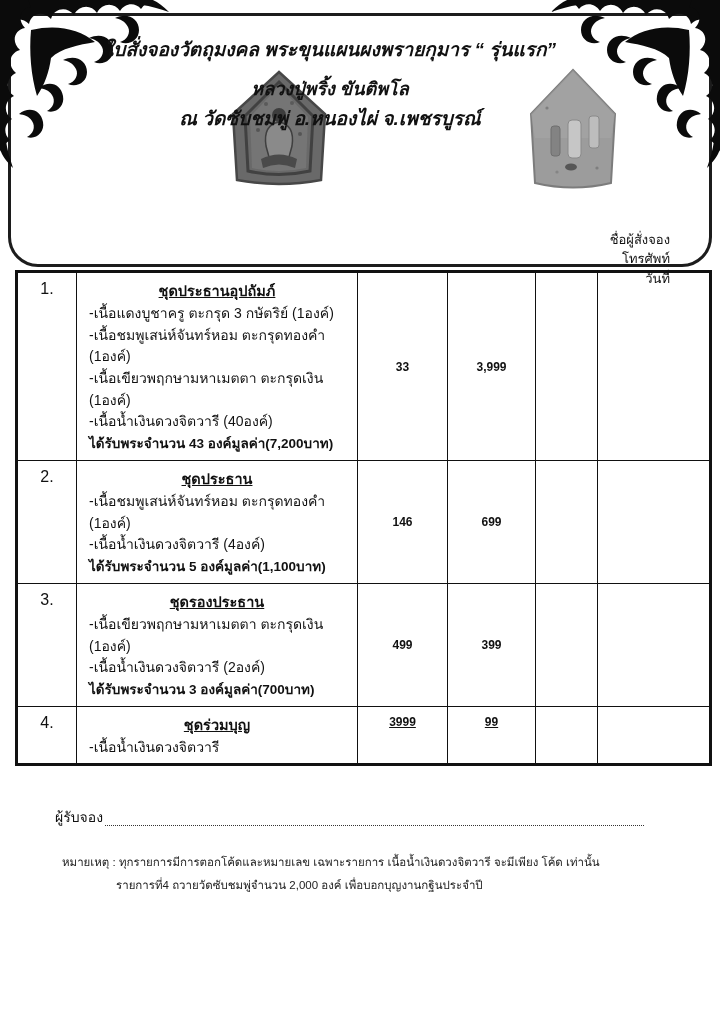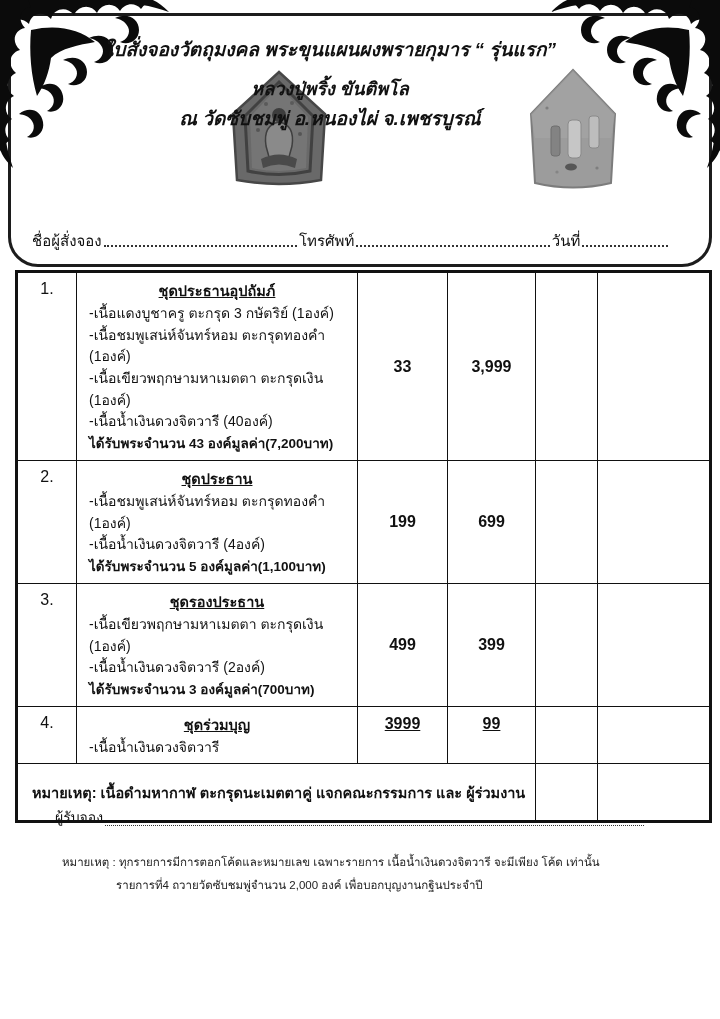--- a/index.html
+++ b/index.html
@@ -20,41 +20,41 @@
   .titles .t1{font-size:19px;font-weight:bold;font-style:italic;margin-bottom:10px;}
   .titles .t2{font-size:18px;font-weight:bold;font-style:italic;}
   .titles .t3{font-size:19px;font-weight:bold;font-style:italic;}
   
   .amulet{position:absolute;z-index:2;}
   .amulet.front{left:228px;top:70px;width:102px;height:118px;}
   .amulet.back{left:527px;top:68px;width:92px;height:124px;}
   
   .order-line{
     position:absolute;left:32px;right:50px;top:233px;display:flex;align-items:flex-end;
-    font-size:15px;z-index:3;
+    font-size:13px;z-index:3;flex-direction:column;
   }
   .order-line .lbl{white-space:nowrap;line-height:1.1;}
   .leader{border-bottom:2px dotted #333;margin:0 2px 3px 2px;}
   .lead-name{flex:2.6;}
   .lead-phone{flex:2.6;}
   .lead-date{flex:1.15;}
   
   table.order{
     position:absolute;left:15px;top:270px;width:694px;border-collapse:collapse;
     table-layout:fixed;z-index:1;
   }
   table.order th,table.order td{border:1.6px solid #111;}
   table.order{border:3px solid #111;}
   th.h{font-size:14.5px;font-weight:bold;height:34px;text-align:center;padding:2px;}
   td.c-no{vertical-align:top;text-align:center;font-size:16px;padding-top:7px;}
   td.c-item{vertical-align:top;padding:4px 4px 4px 4px;margin-left:28px;}
   .set-title{text-align:center;font-weight:bold;font-size:14.5px;text-decoration:underline;margin:2px 0 1px 0;}
   .item-line{font-size:14px;line-height:1.55;padding-left:8px;}
   .summary-line{font-size:13.5px;font-weight:bold;line-height:1.7;padding-left:8px;}
-  td.c-num{text-align:center;vertical-align:middle;font-size:16px;font-weight:bold;}
+  td.c-num{text-align:center;vertical-align:middle;font-size:12px;font-weight:bold;}
   tr.top-num td.c-num{vertical-align:top;padding-top:8px;text-decoration:underline;}
   td.c-blank{background:#fff;}
   tr.note-row td.note-cell{font-weight:bold;font-size:14.5px;padding:8px 4px 8px 14px;height:40px;vertical-align:middle;}
   .h-r1 td.c-no{height:134px;}
   .h-r2 td.c-no{height:96px;}
   .h-r3 td.c-no{height:94px;}
   .h-r4 td.c-no{height:48px;}
   
   .sig-line{position:absolute;left:55px;right:76px;top:806px;display:flex;align-items:flex-end;font-size:14px;}
   .sig-line .leader{border-bottom:1.6px dotted #333;flex:1;margin:0 0 2px 2px;}
@@ -163,21 +163,21 @@
   </tr>
 
   <tr class="h-r2">
     <td class="c-no">2.</td>
     <td class="c-item">
       <div class="set-title">ชุดประธาน</div>
       <div class="item-line">-เนื้อชมพูเสน่ห์จันทร์หอม ตะกรุดทองคำ (1องค์)</div>
       <div class="item-line">-เนื้อน้ำเงินดวงจิตวารี (4องค์)</div>
       <div class="summary-line">ได้รับพระจำนวน 5 องค์มูลค่า(1,100บาท)</div>
     </td>
-    <td class="c-num">199</td>
+    <td class="c-num">146</td>
     <td class="c-num">699</td>
     <td class="c-blank"></td>
     <td class="c-blank"></td>
   </tr>
 
   <tr class="h-r3">
     <td class="c-no">3.</td>
     <td class="c-item">
       <div class="set-title">ชุดรองประธาน</div>
       <div class="item-line">-เนื้อเขียวพฤกษามหาเมตตา ตะกรุดเงิน (1องค์)</div>
@@ -195,25 +195,20 @@
     <td class="c-item">
       <div class="set-title">ชุดร่วมบุญ</div>
       <div class="item-line">-เนื้อน้ำเงินดวงจิตวารี</div>
     </td>
     <td class="c-num">3999</td>
     <td class="c-num">99</td>
     <td class="c-blank"></td>
     <td class="c-blank"></td>
   </tr>
 
-  <tr class="note-row">
-    <td class="note-cell" colspan="4">หมายเหตุ: เนื้อดำมหากาฬ ตะกรุดนะเมตตาคู่ แจกคณะกรรมการ และ ผู้ร่วมงาน</td>
-    <td class="c-blank"></td>
-    <td class="c-blank"></td>
-  </tr>
 </tbody>
   </table>
 
 <div class="sig-line">
   <span class="lbl">ผู้รับจอง</span>
   <span class="leader"></span>
 </div>
 
 <div class="fn1">หมายเหตุ : ทุกรายการมีการตอกโค้ดและหมายเลข เฉพาะรายการ เนื้อน้ำเงินดวงจิตวารี จะมีเพียง โค้ด เท่านั้น</div>
 <div class="fn2">รายการที่4 ถวายวัดซับชมพู่จำนวน 2,000 องค์ เพื่อบอกบุญงานกฐินประจำปี</div>

